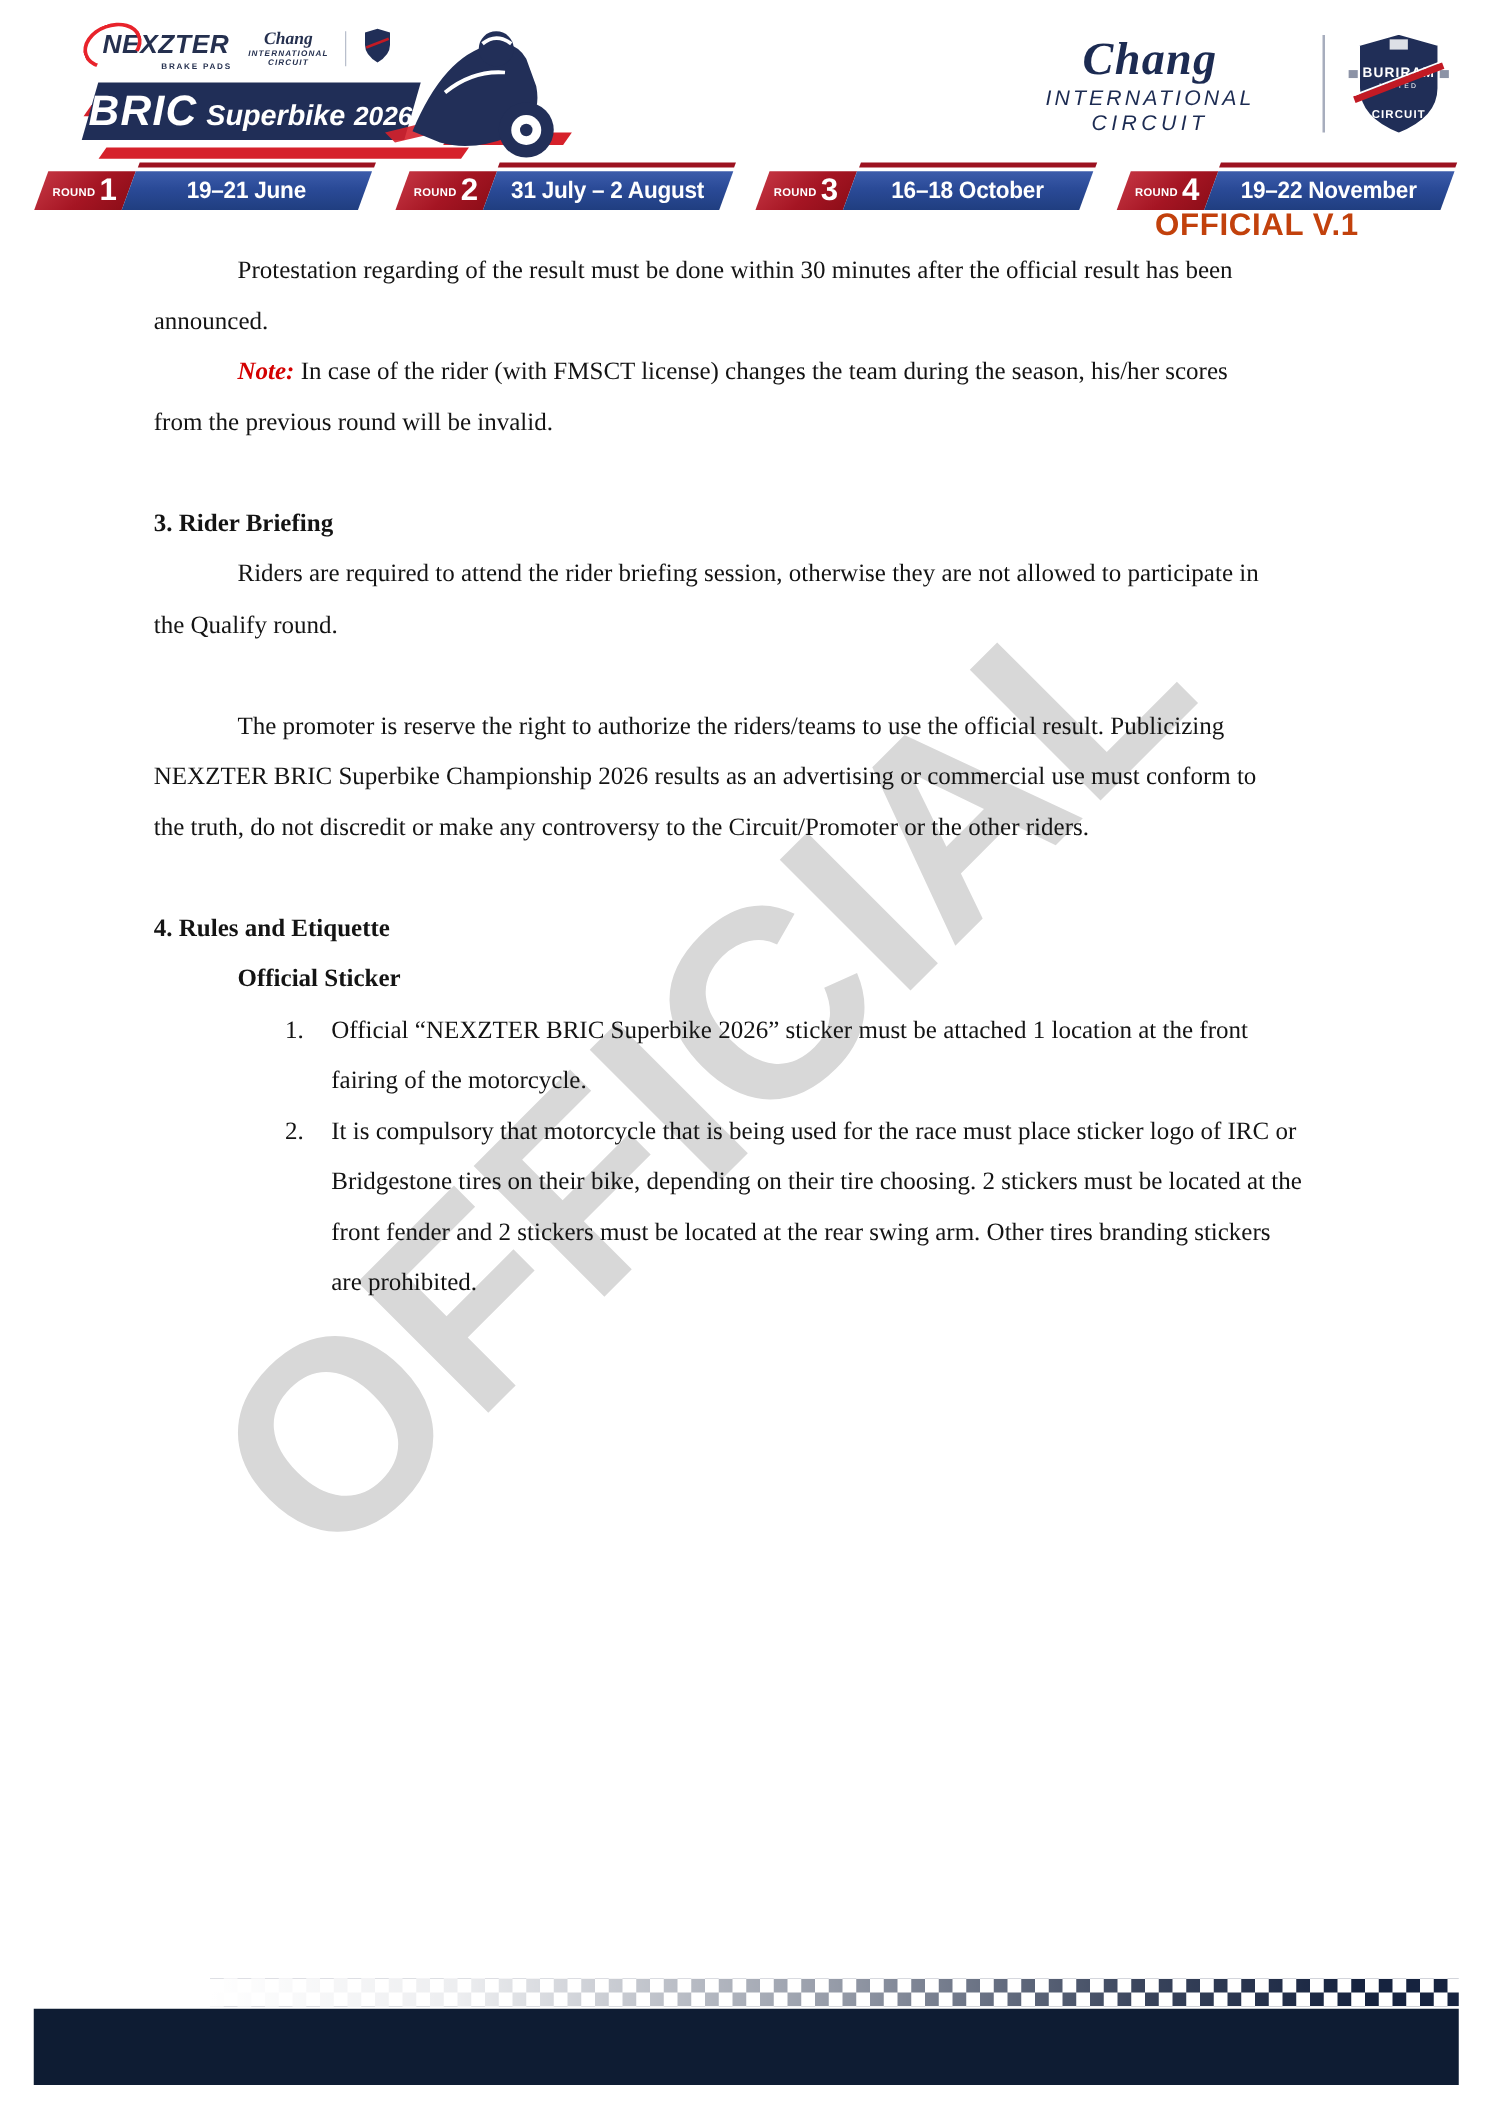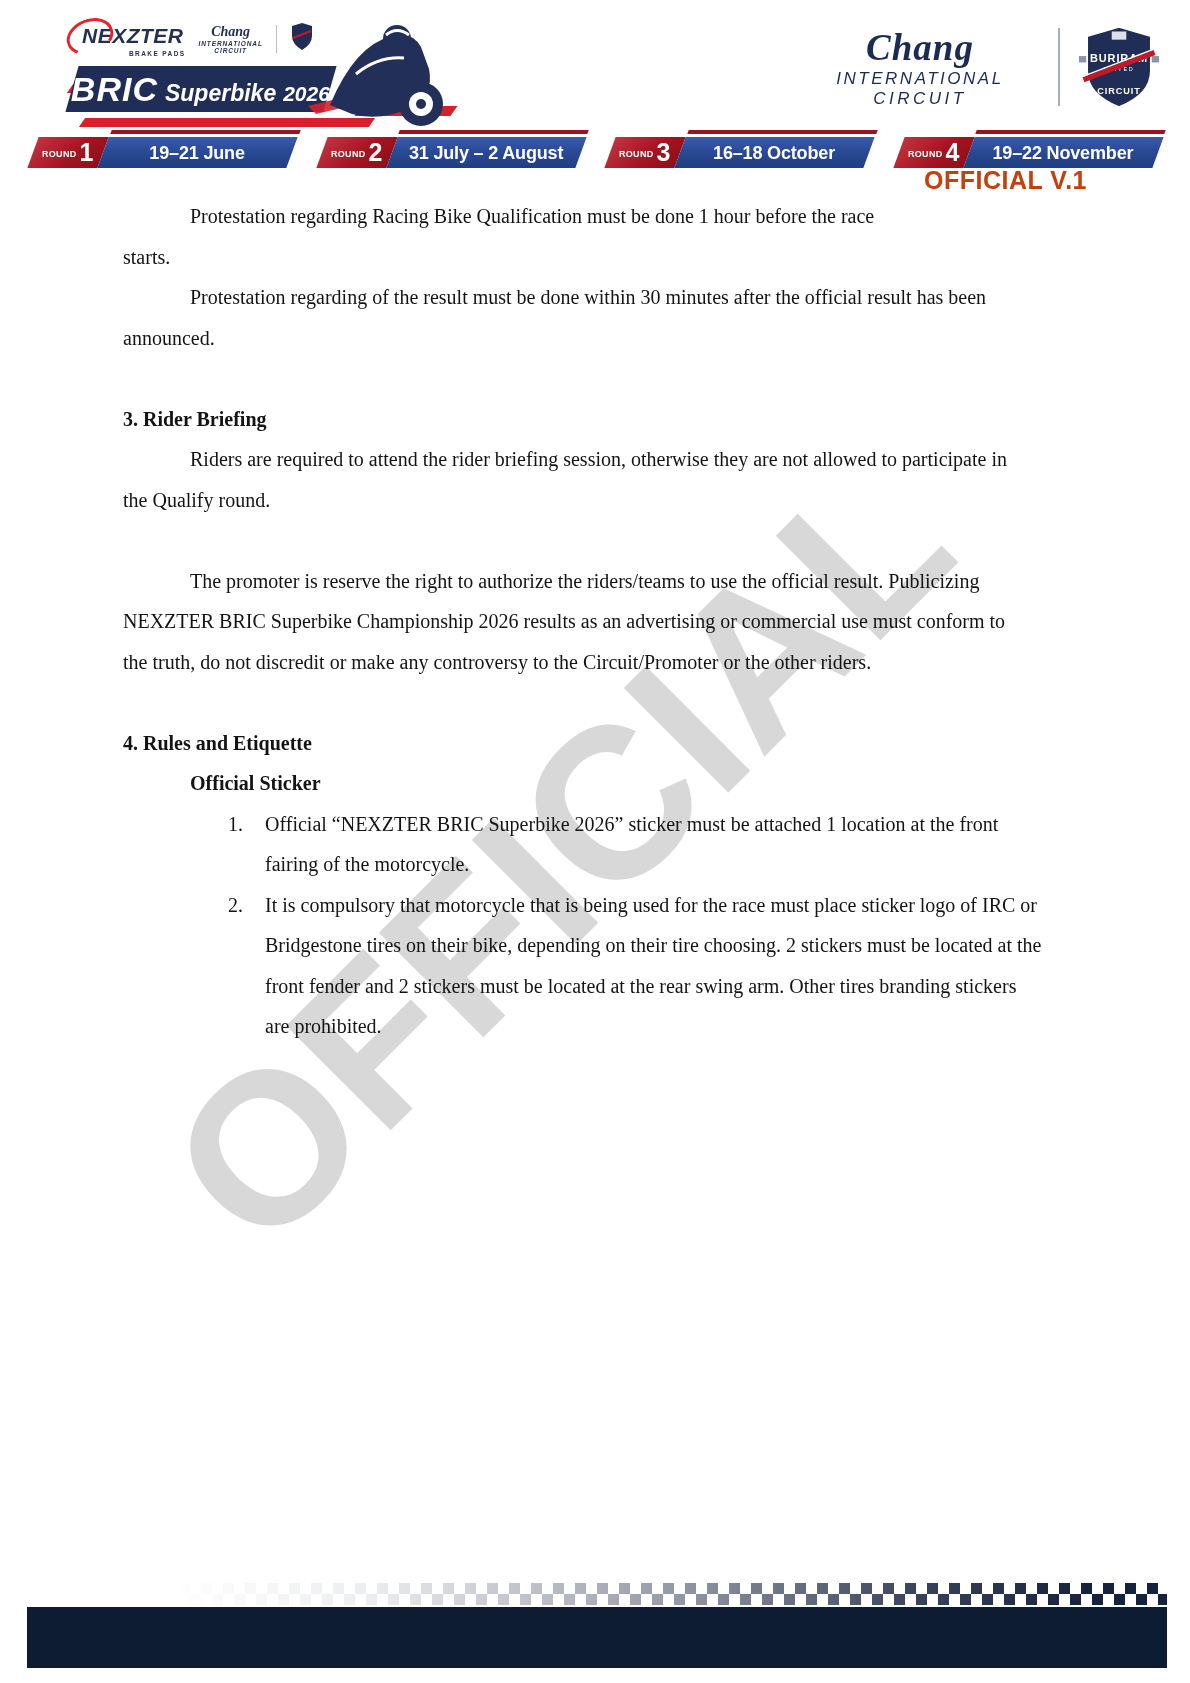--- a/index.html
+++ b/index.html
@@ -204,24 +204,24 @@
         <div class="rb-blue">
           <span class="rb-date">19–22 November</span>
         </div>
       </div>
     </div>
   </div>
 
   <div class="official-v">OFFICIAL V.1</div>
 
   <div class="content">
-    <p class="para">Protestation regarding Racing Bike Qualification must be done 1 hour before the race
-starts.</p>
     <p class="para">Protestation regarding of the result must be done within 30 minutes after the official result has been
 announced.</p>
+    <p class="para"><span class="note-label">Note:</span><span> In case of the rider (with FMSCT license) changes the team during the season, his/her scores
+from the previous round will be invalid.</span></p>
     <div class="spacer"></div>
     <p class="heading">3. Rider Briefing</p>
     <p class="para">Riders are required to attend the rider briefing session, otherwise they are not allowed to participate in
 the Qualify round.</p>
     <div class="spacer"></div>
     <p class="para">The promoter is reserve the right to authorize the riders/teams to use the official result. Publicizing
 NEXZTER BRIC Superbike Championship 2026 results as an advertising or commercial use must conform to
 the truth, do not discredit or make any controversy to the Circuit/Promoter or the other riders.</p>
     <div class="spacer"></div>
     <p class="heading">4. Rules and Etiquette</p>

